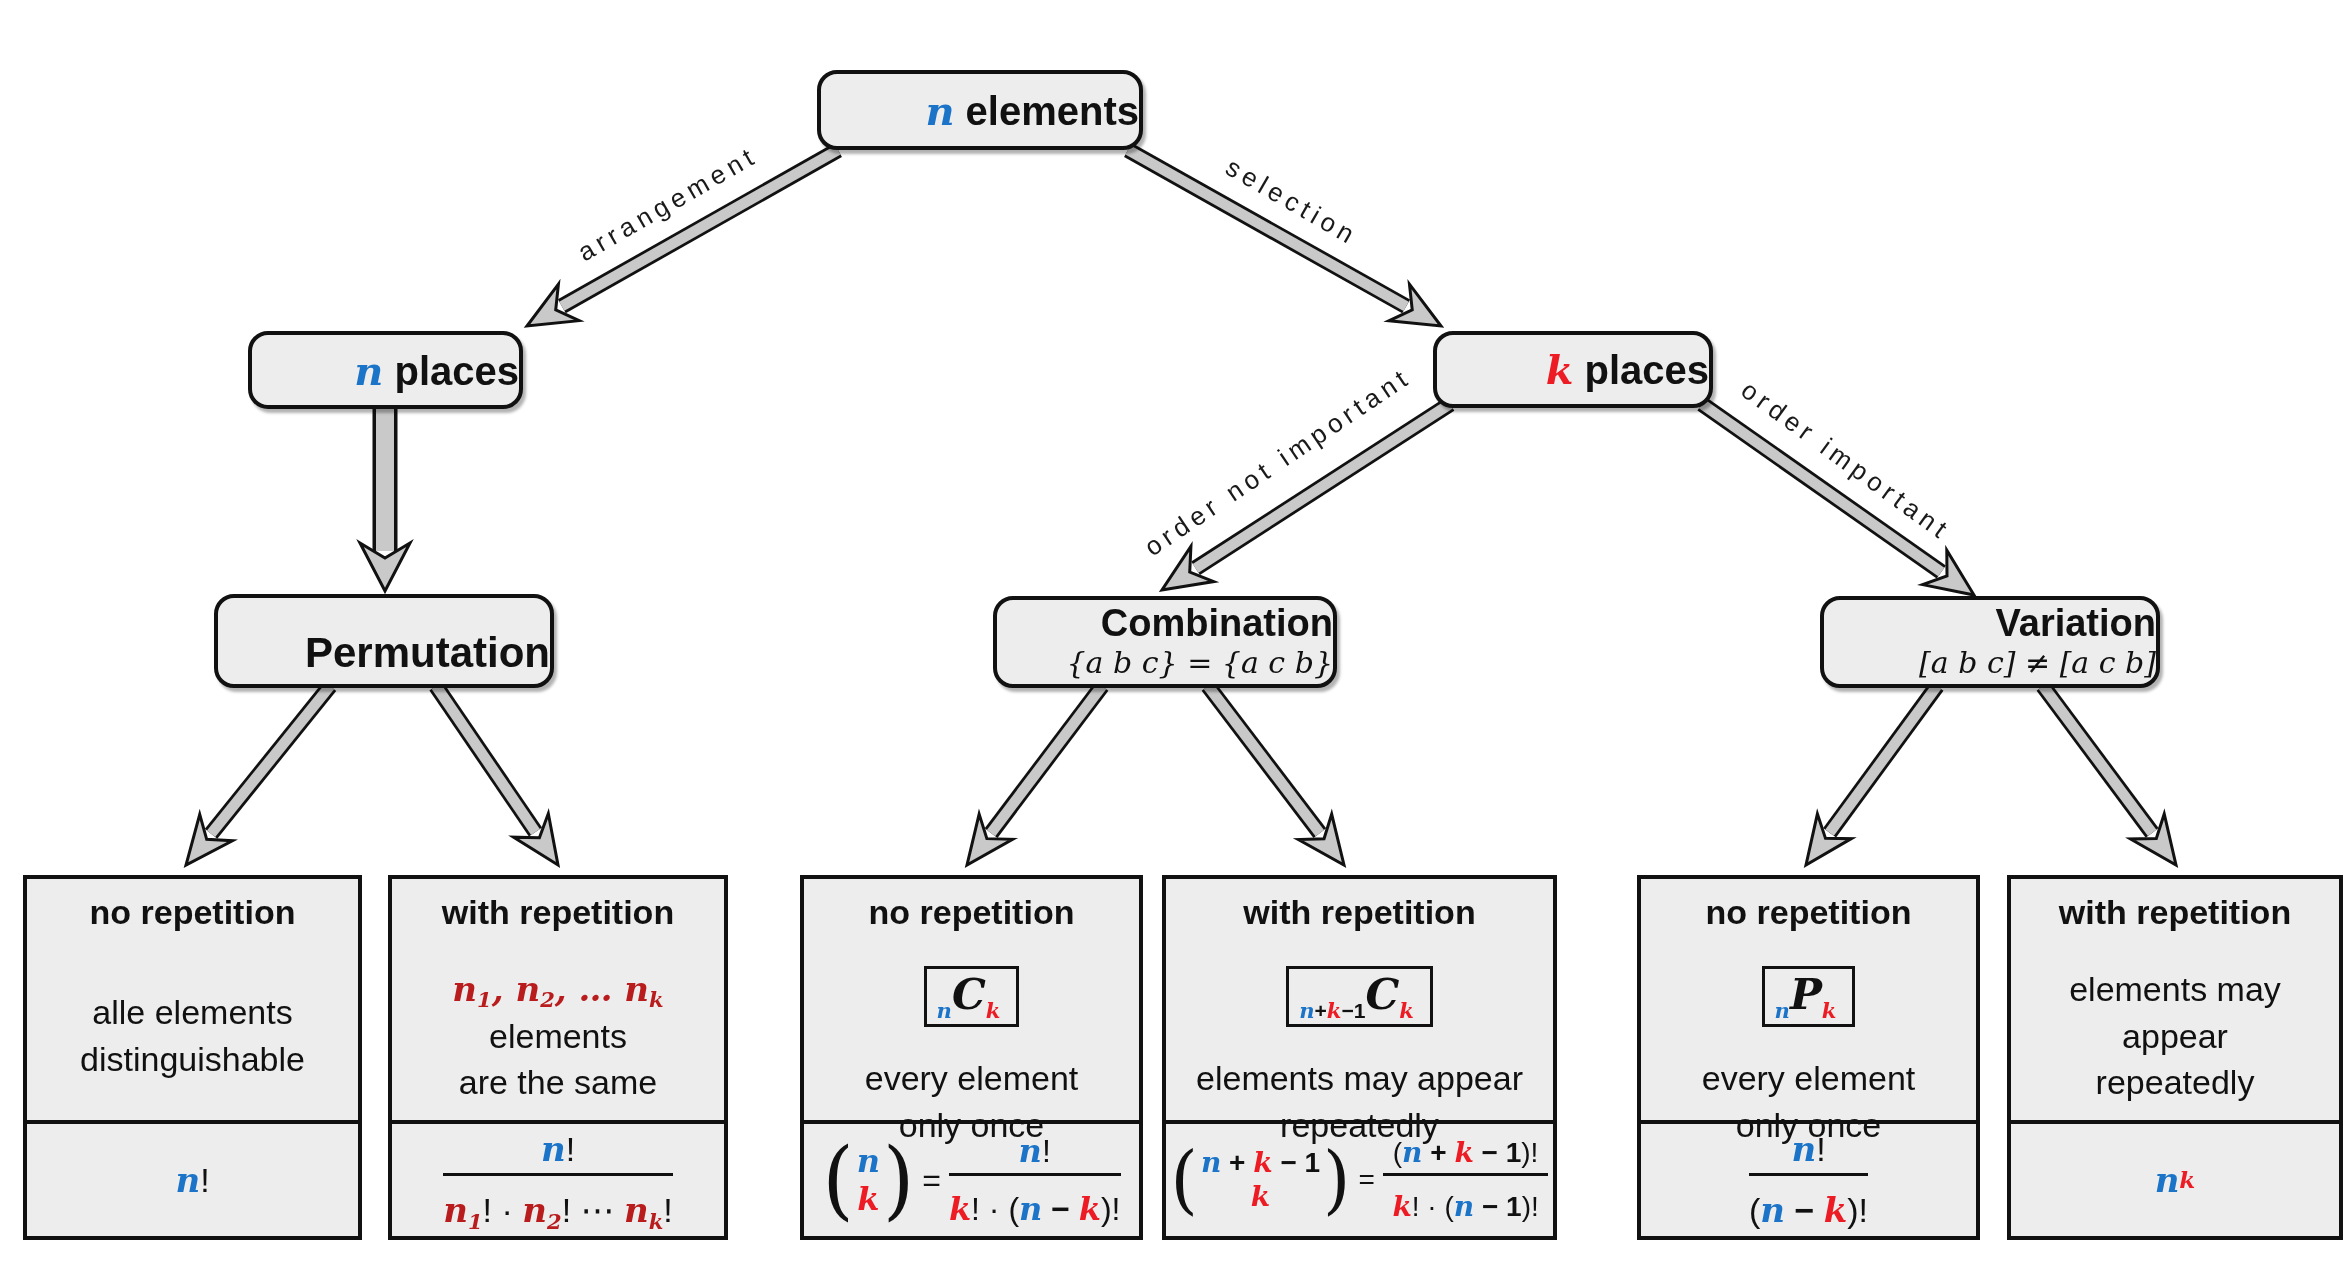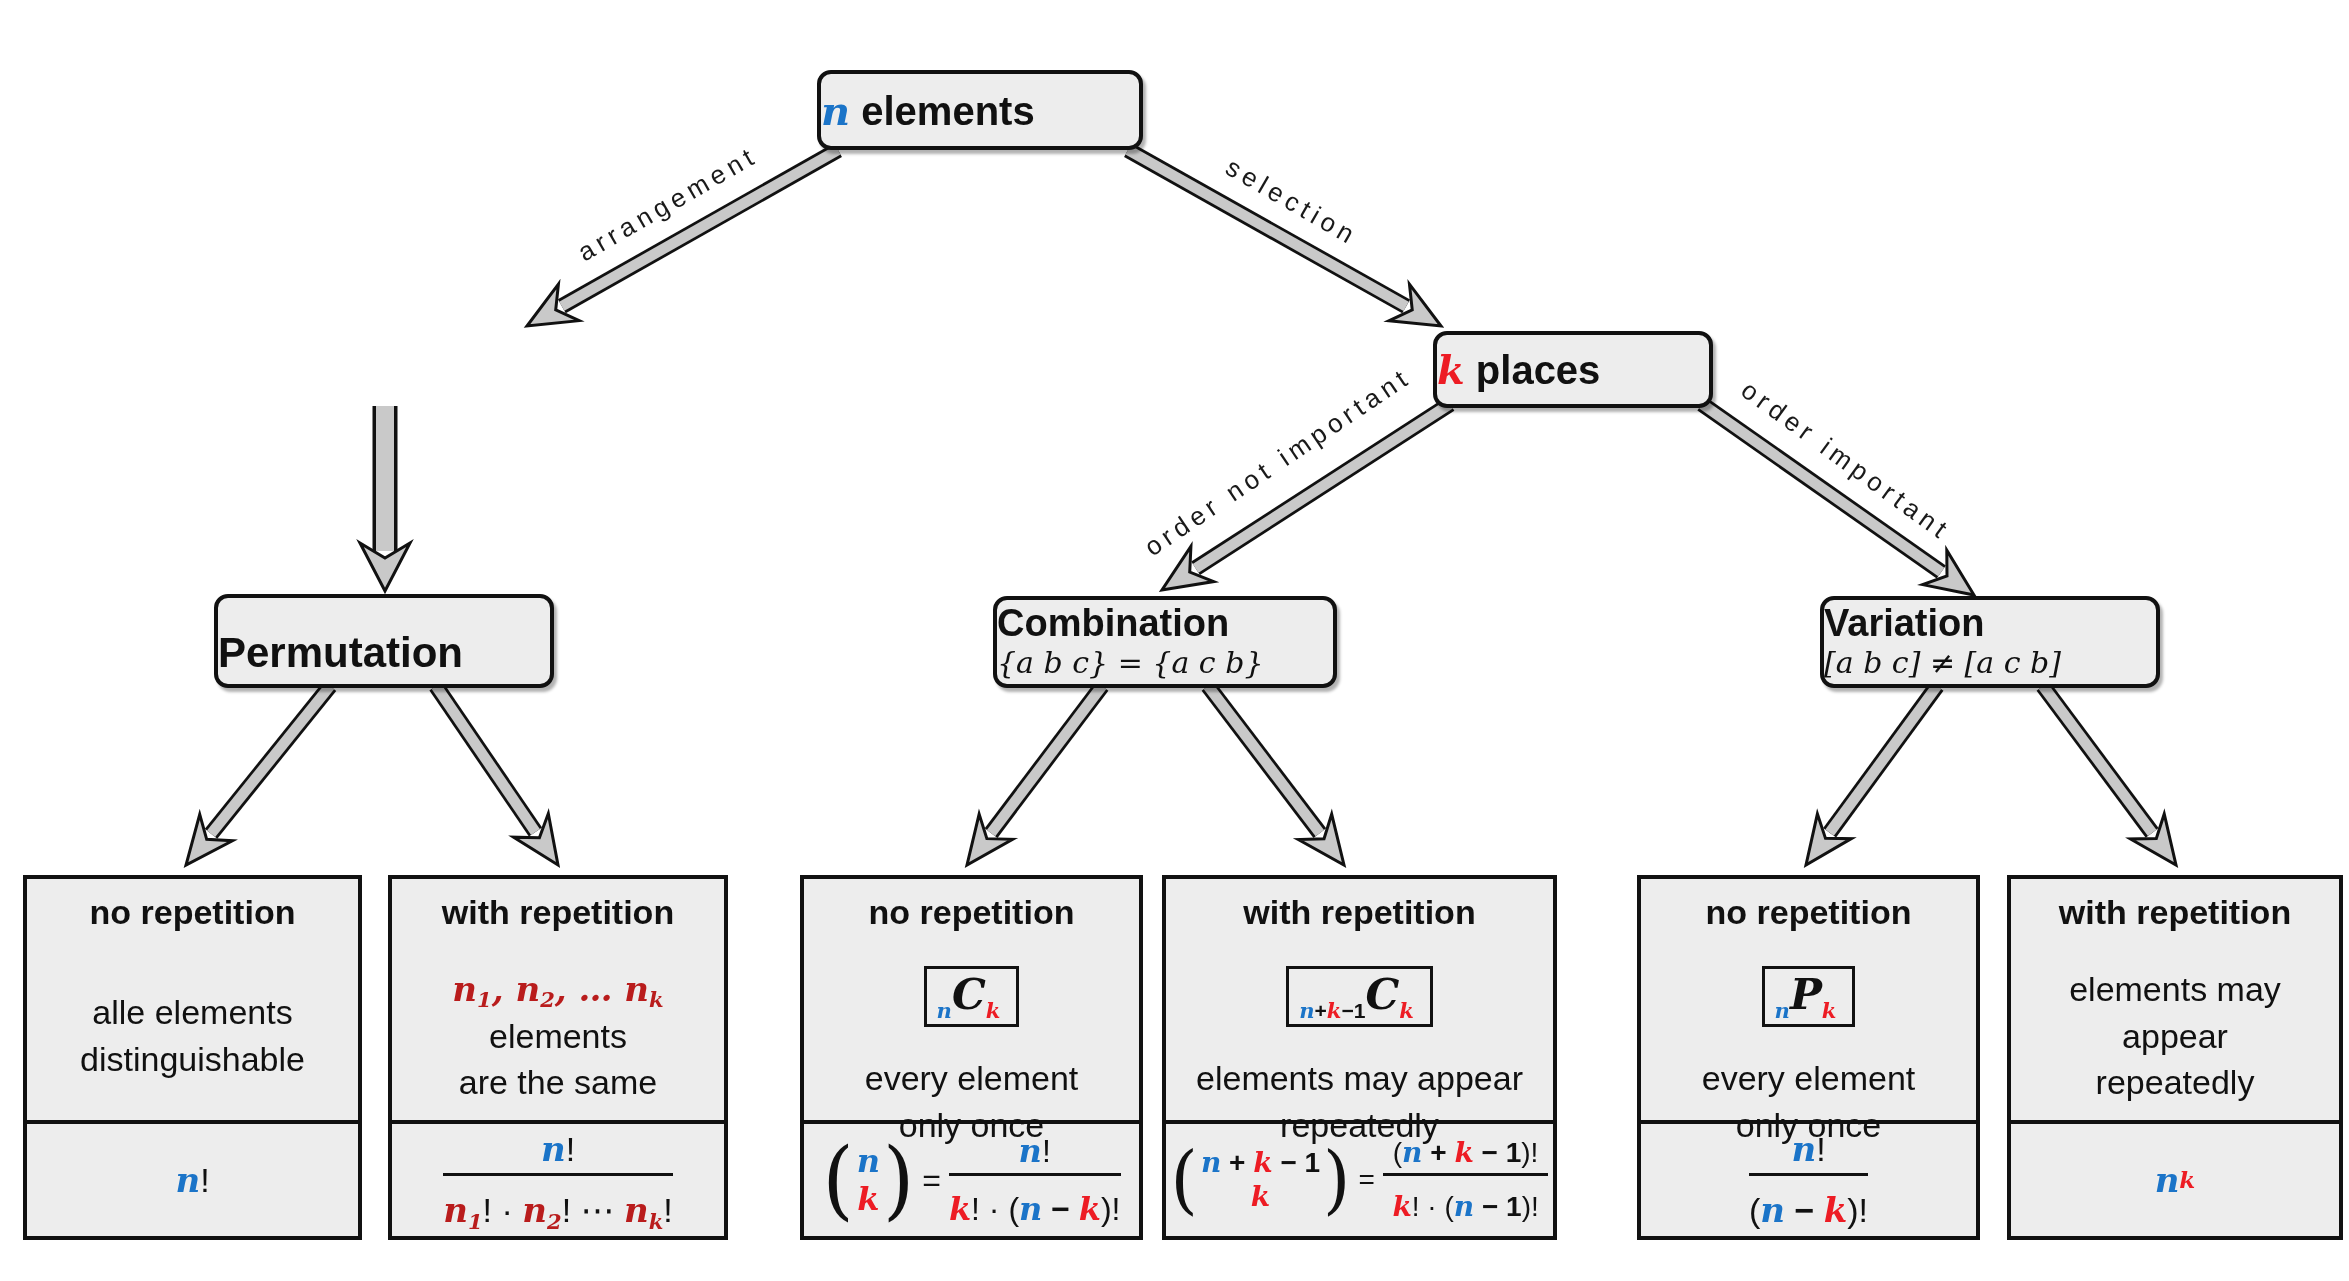--- a/index.html
+++ b/index.html
@@ -4,22 +4,22 @@
 <style>
   html,body{margin:0;padding:0;background:#ffffff;}
   #canvas{position:relative;width:2349px;height:1281px;background:#ffffff;overflow:hidden;
           font-family:"Liberation Sans",sans-serif;color:#111;}
   
   #arrows{position:absolute;left:0;top:0;z-index:1;}
   .node,.leaf,.edge-label{position:absolute;}
   .node,.leaf{z-index:2;background:#ededed;box-sizing:border-box;}
   .edge-label{z-index:3;}
   
-  .node{border:4px solid #111;border-radius:14px;display:flex;flex-direction:column;
-        align-items:flex-start;justify-content:center;box-shadow:3px 4px 3px rgba(0,0,0,.30);}
+  .node{border:4px solid #111;border-radius:20px;display:flex;flex-direction:column;
+        align-items:flex-end;justify-content:center;box-shadow:3px 4px 3px rgba(0,0,0,.30);}
   .node-label{font-weight:bold;font-size:40px;white-space:nowrap;}
   #node-permutation .node-label{font-size:42px;margin-top:24px;}
   .node-subtitle{font-family:"DejaVu Serif",serif;font-style:italic;font-size:30px;
                  font-weight:normal;margin-top:2px;white-space:nowrap;}
   #node-combination .node-label,#node-variation .node-label{font-size:38px;line-height:1.05;}
   
   .edge-label{transform:translate(-50%,-50%) rotate(var(--r));font-size:26px;
               letter-spacing:5px;color:#1a1a1a;white-space:nowrap;}
   
   .leaf{top:875px;height:365px;border:4px solid #111;display:flex;flex-direction:column;}
@@ -119,20 +119,23 @@
 
   <div class="edge-label" style="left:668px;top:204px;--r:-30deg">arrangement</div>
   <div class="edge-label" style="left:1292px;top:202px;--r:30deg">selection</div>
   <div class="edge-label" style="left:1278px;top:462px;--r:-34deg">order not important</div>
   <div class="edge-label" style="left:1846px;top:461px;--r:36deg">order important</div>
 
   <div class="node" id="node-root" style="left:817px;top:70px;width:326px;height:80px;">
     <div class="node-label"><span class="m mb">n</span> elements</div>
   </div>
 
+  <div class="node" id="node-n-places" style="left:248px;top:331px;width:275px;height:78px;">
+    <div class="node-label"><span class="m mb">n</span> places</div>
+  </div>
 
   <div class="node" id="node-k-places" style="left:1433px;top:331px;width:280px;height:77px;">
     <div class="node-label"><span class="m mr">k</span> places</div>
   </div>
 
   <div class="node" id="node-permutation" style="left:214px;top:594px;width:340px;height:94px;">
     <div class="node-label">Permutation</div>
   </div>
 
   <div class="node" id="node-combination" style="left:993px;top:596px;width:344px;height:92px;">

